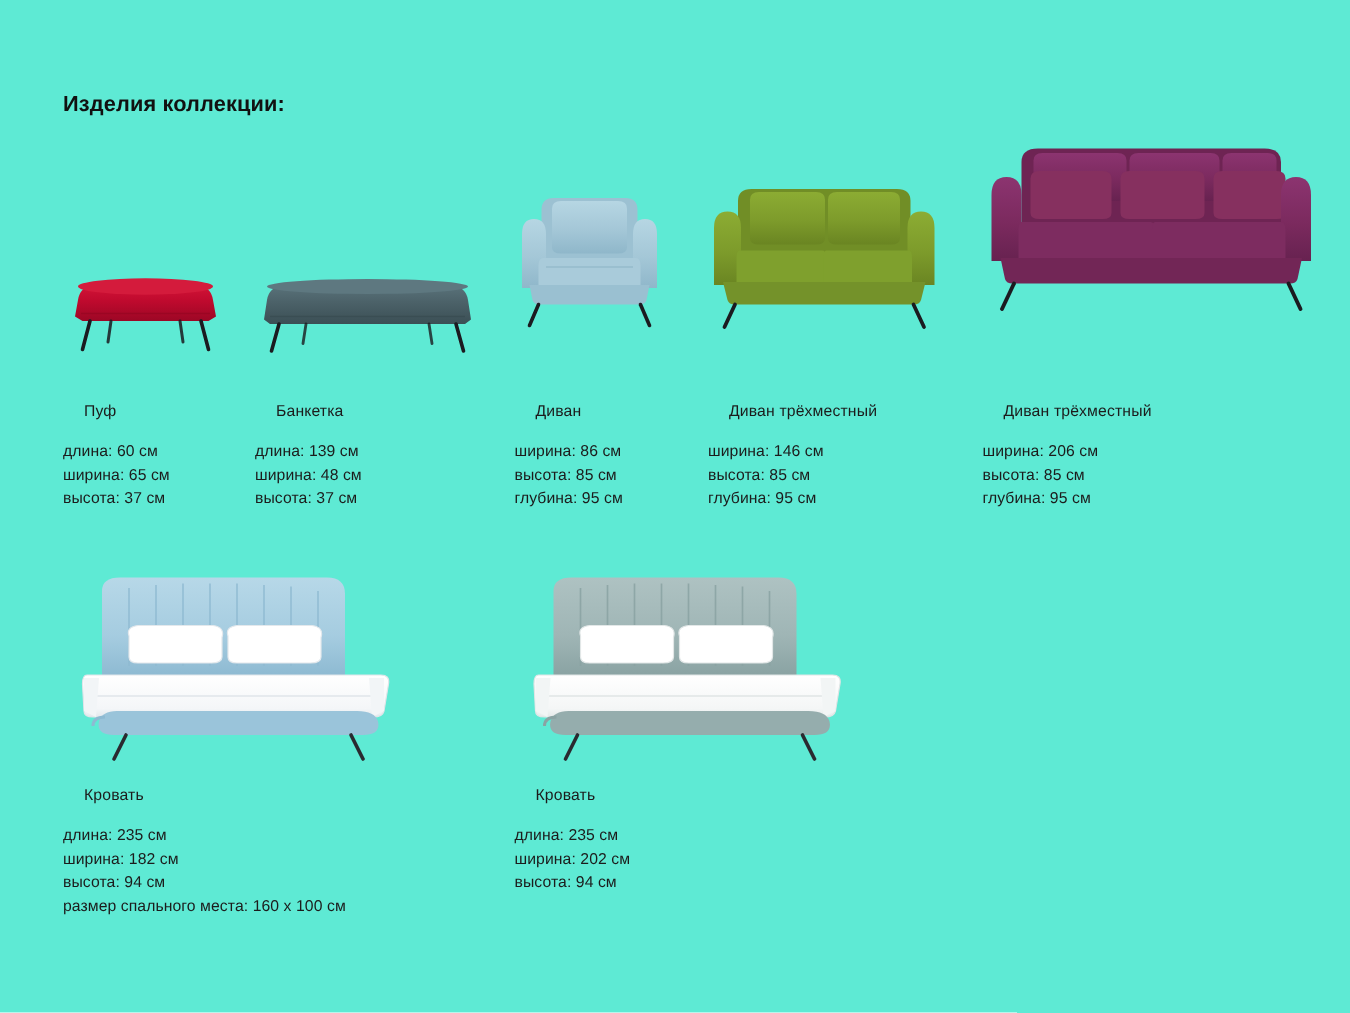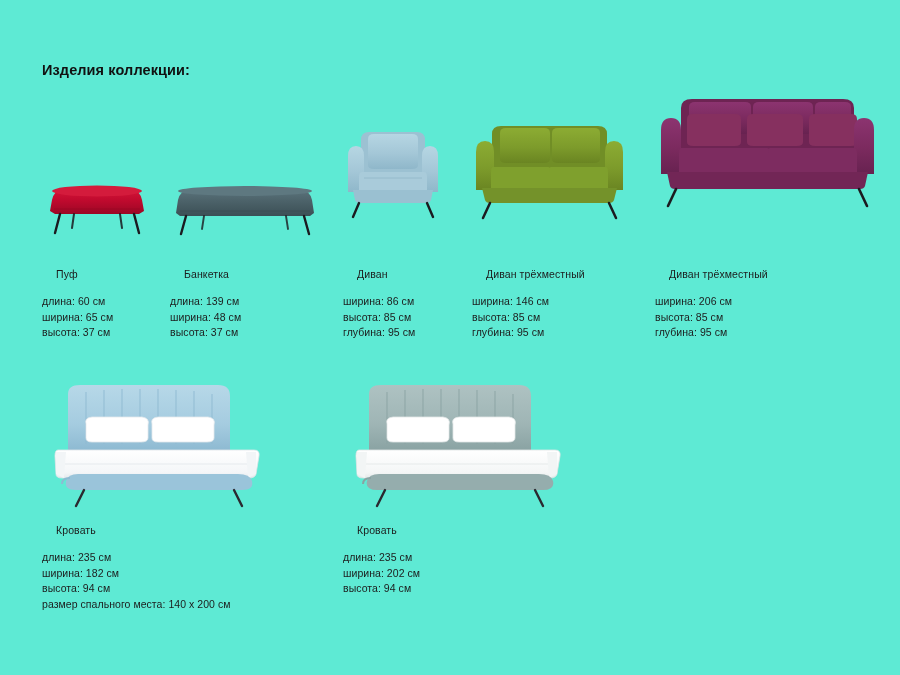--- a/index.html
+++ b/index.html
@@ -310,21 +310,21 @@
         <path d="M42 112 L34 128" stroke="#2a2a30" stroke-width="2.4" stroke-linecap="round"></path>
         <path d="M192 112 L200 128" stroke="#2a2a30" stroke-width="2.4" stroke-linecap="round"></path>
       </svg>
     </div>
     <div class="bed-text">
       <div class="p-name">Кровать</div>
       <div class="p-specs">
         <div class="p-spec">длина: 235 см</div>
         <div class="p-spec">ширина: 182 см</div>
         <div class="p-spec">высота: 94 см</div>
-        <div class="p-spec">размер спального места: 140 x 200 см</div>
+        <div class="p-spec">размер спального места: 160 x 100 см</div>
       </div>
     </div>
   </div>
 
   <div class="product" id="prod-bed2" style="width:240px;">
     <div class="thumb">
       <svg width="228" height="130" viewBox="0 0 228 130">
         <defs>
           <linearGradient id="bed2G" x1="0" y1="0" x2="0" y2="1">
             <stop offset="0%" stop-color="#AEC2C2"></stop>

